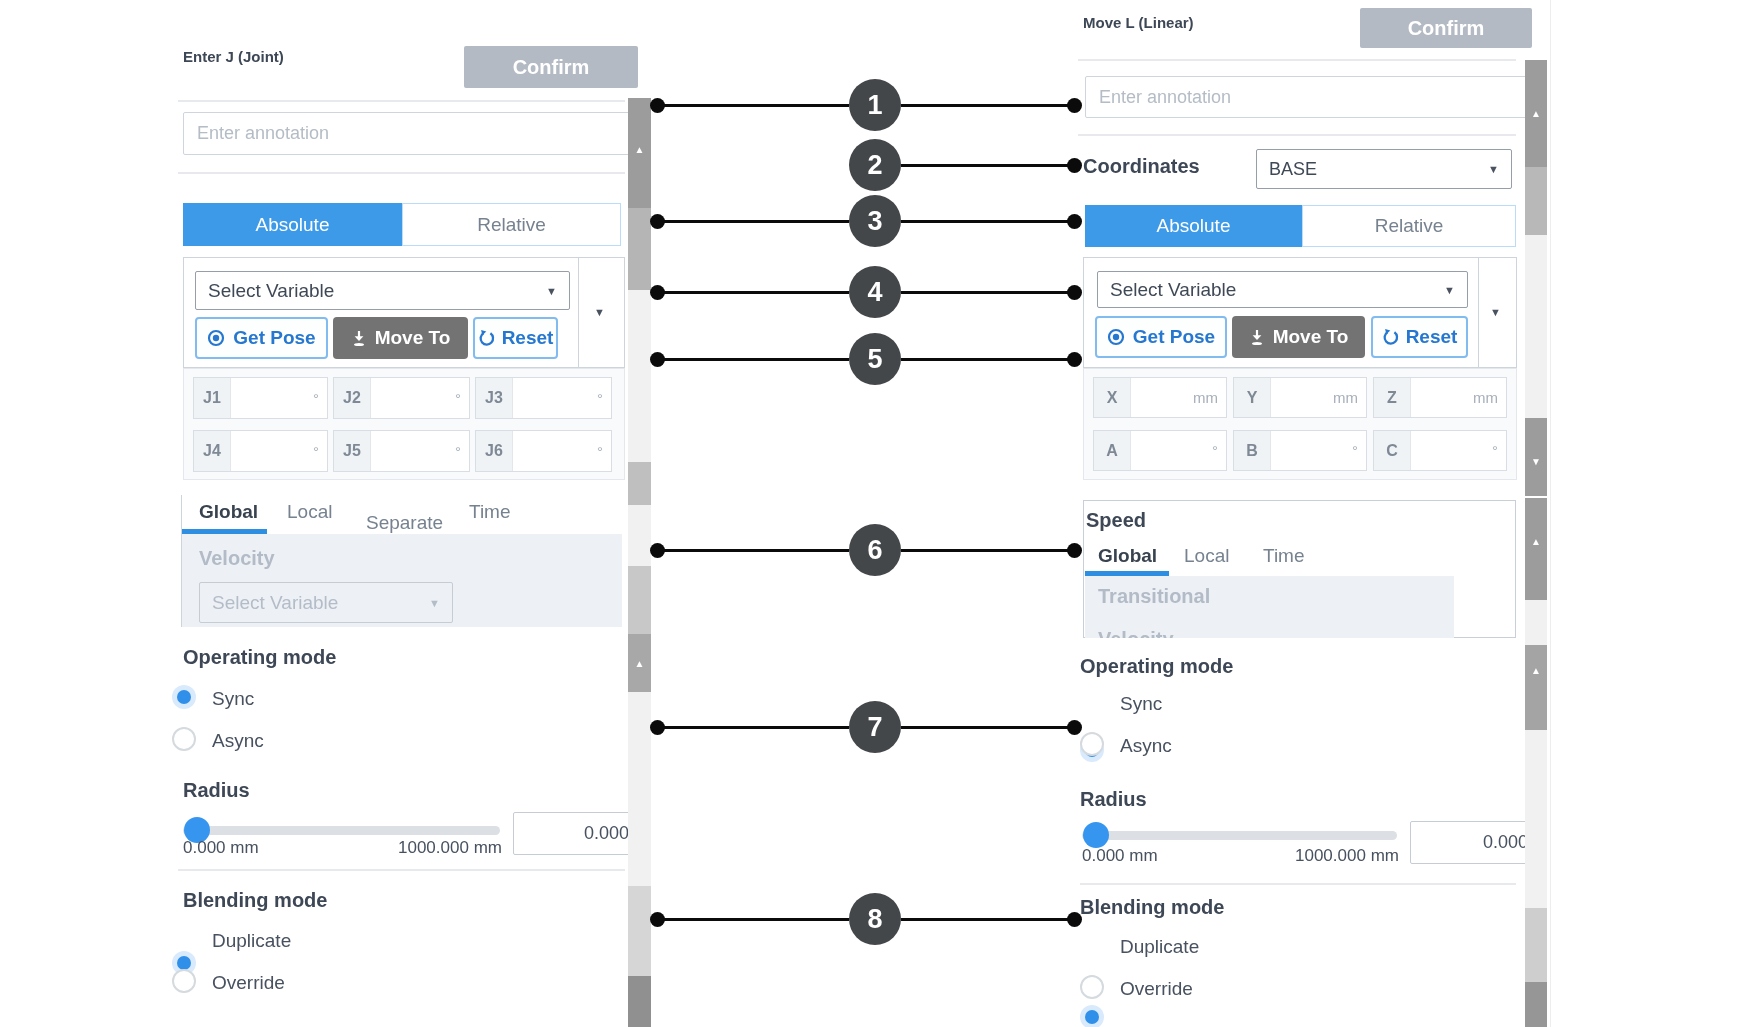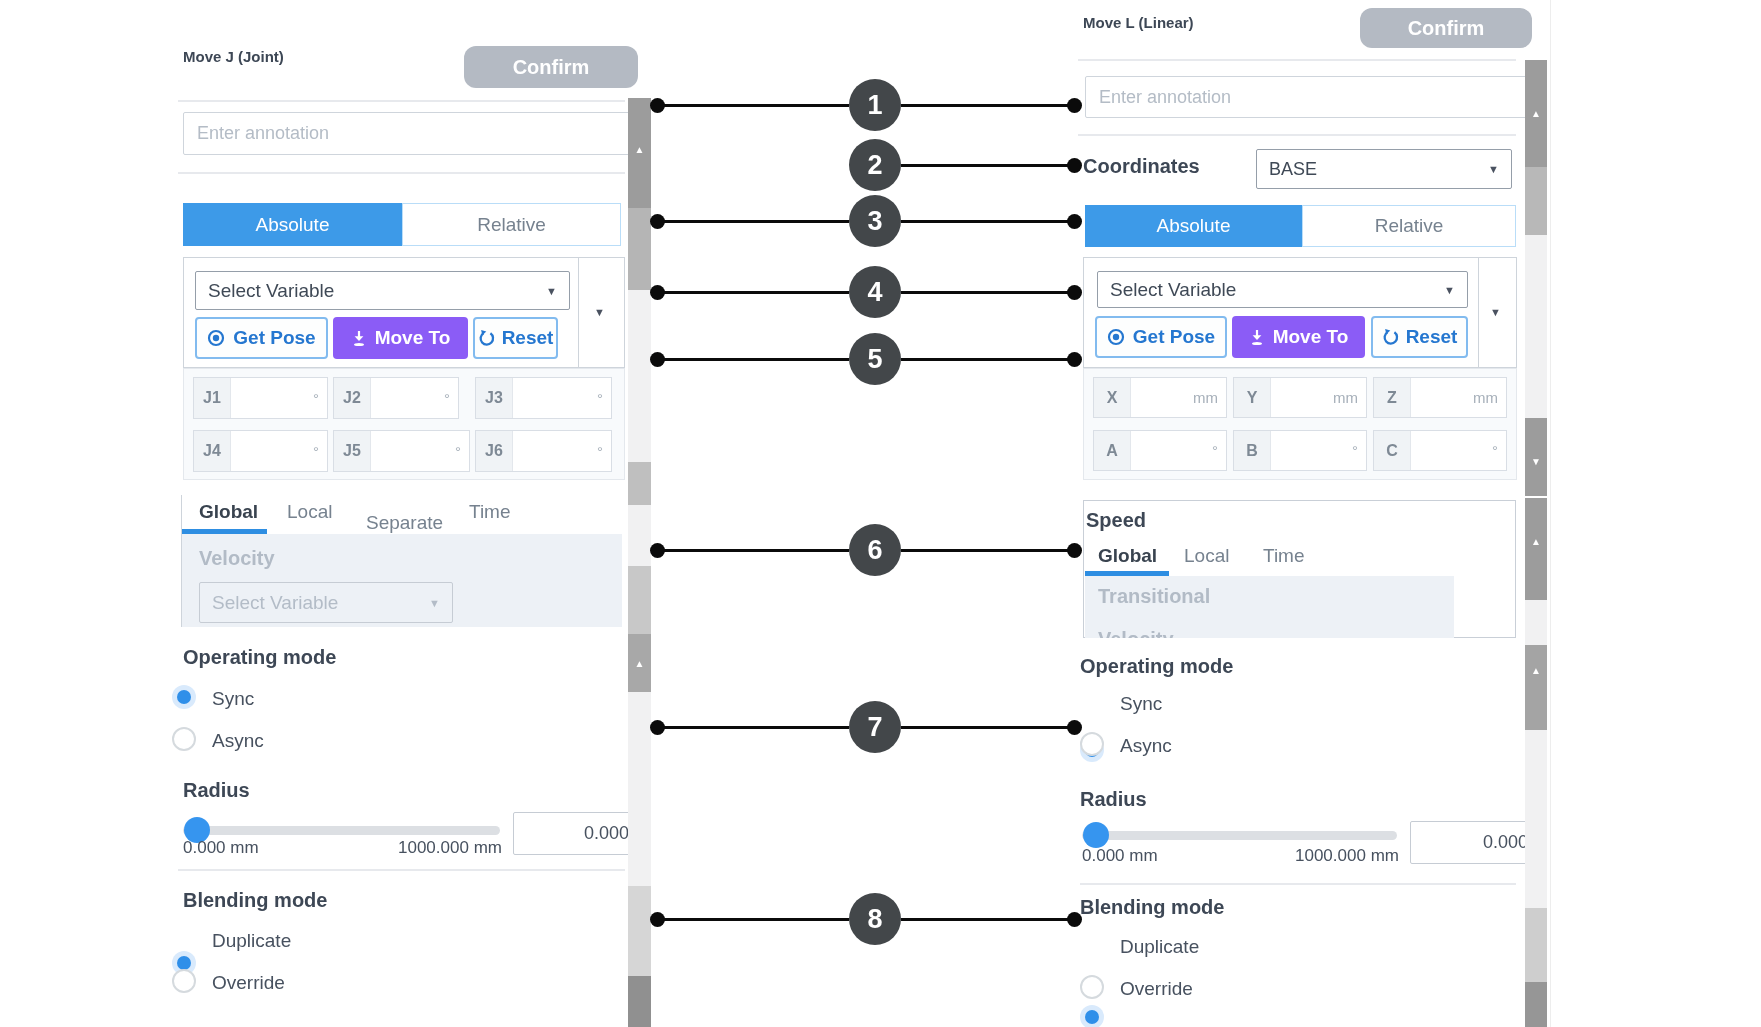--- a/index.html
+++ b/index.html
@@ -2,38 +2,38 @@
 <html><head>
 <meta charset="utf-8">
 <style>
   html,body{margin:0;padding:0;background:#fff;}
   #root{position:relative;width:1761px;height:1027px;background:#fff;overflow:hidden;
         font-family:"Liberation Sans","DejaVu Sans",sans-serif;}
   .abs{position:absolute;box-sizing:border-box;}
   .title{font-size:15px;font-weight:bold;color:#3d4755;}
   .hdr{font-size:20px;font-weight:bold;color:#3d4755;}
   .divider{height:2px;background:#e7e9ed;}
-  .btn-confirm{background:#b4bac3;border-radius:12px;color:#fff;font-weight:bold;font-size:20px;
+  .btn-confirm{background:#b4bac3;border-radius:2px;color:#fff;font-weight:bold;font-size:20px;
                display:flex;align-items:center;justify-content:center;}
   .tinput{border:1px solid #cfd5dc;border-radius:2px;background:#fff;font-size:18px;color:#47515f;
           padding:0 13px;width:100%;height:100%;outline:none;font-family:inherit;}
   .tinput::placeholder{color:#b4bcc6;}
   .tab-active{background:#3d9ae8;color:#fff;font-size:19px;display:flex;align-items:center;justify-content:center;}
   .tab-inactive{background:#fff;border:1px solid #b9ddf8;color:#76828f;font-size:19px;
                 display:flex;align-items:center;justify-content:center;}
   .varbox{border:1px solid #ced4db;background:#fff;}
   .vline{width:1px;background:#ced4db;}
   .select{border:1px solid #959ea9;border-radius:2px;background:#fff;font-size:19px;color:#3f4956;
           display:flex;align-items:center;justify-content:space-between;padding:0 12px;}
   .select .caret{font-size:11px;color:#4a5260;}
   .select.disabled{border-color:#c6ccd4;color:#b3bcc7;background:transparent;}
   .select.disabled .caret{color:#b3bcc7;}
   .btn-outline{border:2px solid #82bbef;border-radius:4px;background:#fdfefe;color:#2577d0;font-weight:bold;
                font-size:19px;display:flex;align-items:center;justify-content:center;gap:8px;}
-  .btn-gray{background:#8b5cf6;border-radius:4px;color:#fff;font-weight:bold;font-size:19px;
+  .btn-gray{background:#737373;border-radius:4px;color:#fff;font-weight:bold;font-size:19px;
             display:flex;align-items:center;justify-content:center;gap:8px;}
   .fieldwrap{background:#f8fafc;border:1px solid #e4e8ed;}
   .fieldbox{border:1px solid #d9dee5;background:#fff;display:flex;align-items:center;}
   .flabel{width:36px;align-self:stretch;background:#f0f3f6;border-right:1px solid #e3e7ec;color:#7e8995;
           font-weight:bold;font-size:16px;display:flex;align-items:center;justify-content:center;}
   .funit{margin-left:auto;color:#a7b0ba;font-size:15px;padding-right:8px;}
   .subtab{font-size:19px;color:#76828f;}
   .subtab.active{color:#39434f;font-weight:bold;}
   .underline{height:5px;background:#2e8ee2;}
   .graybox{background:#edf1f6;}
@@ -55,21 +55,21 @@
   .cdot{width:15px;height:15px;border-radius:50%;background:#0b0b0b;}
   .sarrow{position:absolute;color:#fff;font-size:10px;left:50%;transform:translateX(-50%);}
   .vfaint{width:1px;background:#ededed;}
 </style>
 </head>
 <body>
 
 <div id="root">
 
   <div>
-    <div class="abs title" style="left:183px;top:48px;">Move J (Joint)</div>
+    <div class="abs title" style="left:183px;top:48px;">Enter J (Joint)</div>
     <div class="abs btn-confirm" style="left:464px;top:46px;width:174px;height:42px;">Confirm</div>
     <div class="abs divider" style="left:178px;top:100px;width:447px;"></div>
 
     <div class="abs" style="left:183px;top:112px;width:438px;height:41px;">
       <input class="tinput" type="text" placeholder="Enter annotation" style="">
     </div>
     <div class="abs divider" style="left:178px;top:172px;width:447px;"></div>
 
     <div class="abs tab-active" style="left:183px;top:203px;width:219px;height:43px;">Absolute</div>
     <div class="abs tab-inactive" style="left:402px;top:203px;width:219px;height:43px;">Relative</div>
@@ -102,21 +102,21 @@
           <path d="M3.1 0.9 L8.3 2.6 L4.3 6.3 Z" fill="#2577d0"></path>
         </svg>
       <span>Reset</span>
     </div>
 
     <div class="abs fieldwrap" style="left:183px;top:368px;width:442px;height:112px;"></div>
     <div class="abs fieldbox" style="left:193px;top:377px;width:135px;height:42px;">
       <span class="flabel">J1</span>
       <span class="funit">°</span>
     </div>
-    <div class="abs fieldbox" style="left:333px;top:377px;width:126px;height:42px;">
+    <div class="abs fieldbox" style="left:333px;top:377px;width:137px;height:42px;">
       <span class="flabel">J2</span>
       <span class="funit">°</span>
     </div>
     <div class="abs fieldbox" style="left:475px;top:377px;width:137px;height:42px;">
       <span class="flabel">J3</span>
       <span class="funit">°</span>
     </div>
     <div class="abs fieldbox" style="left:193px;top:430px;width:135px;height:42px;">
       <span class="flabel">J4</span>
       <span class="funit">°</span>

